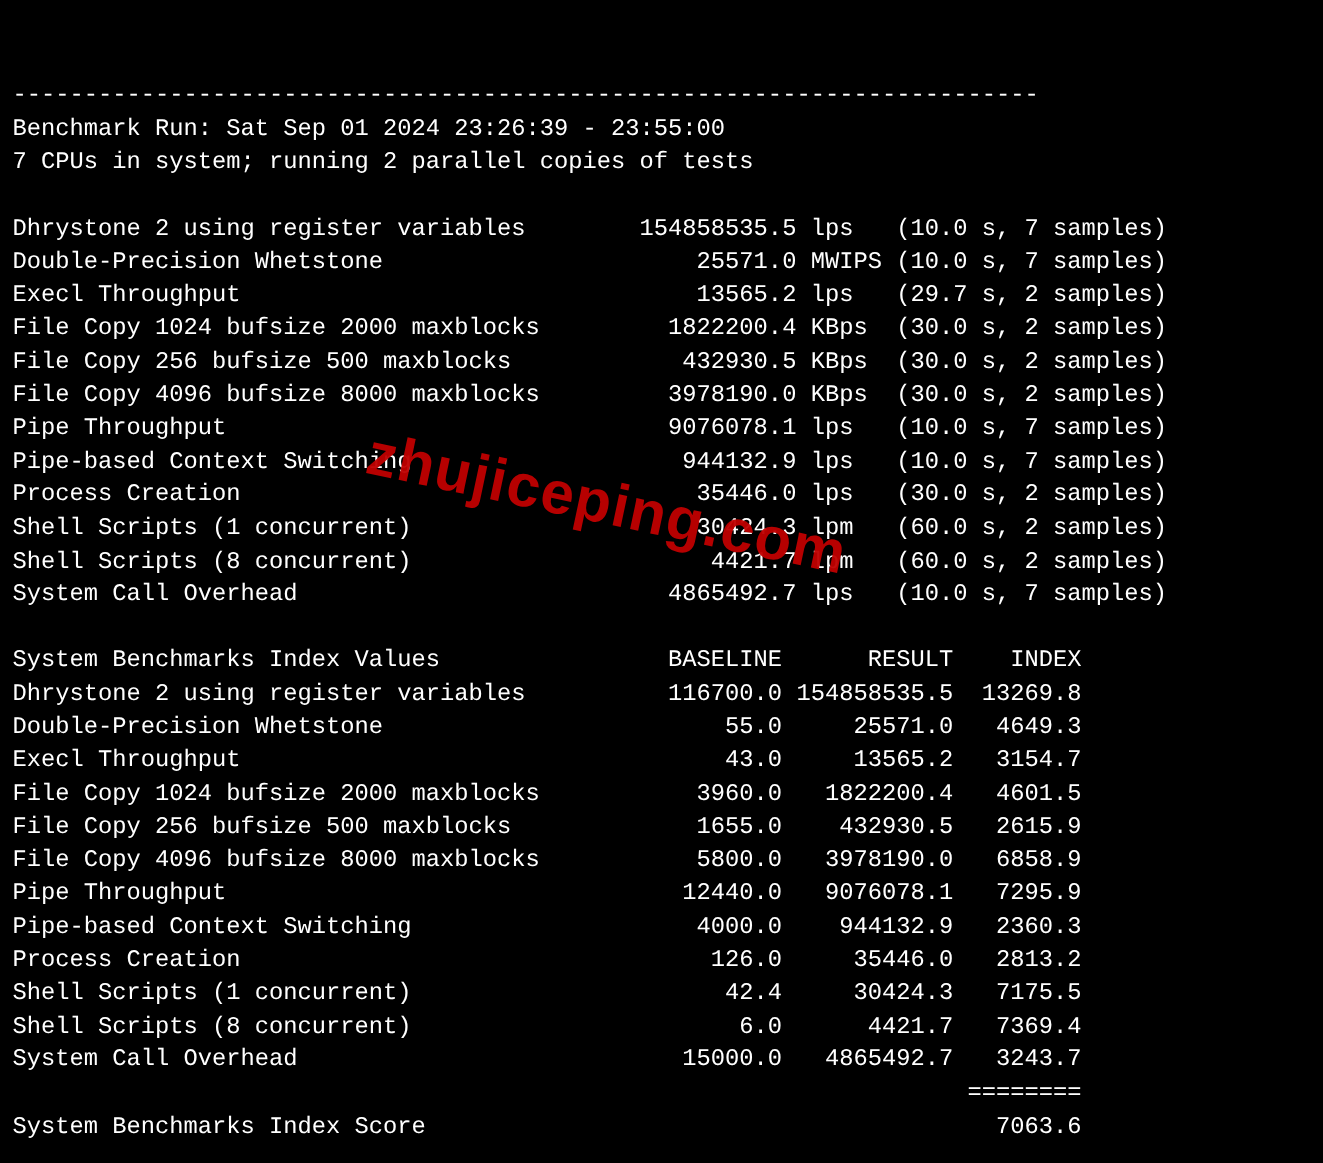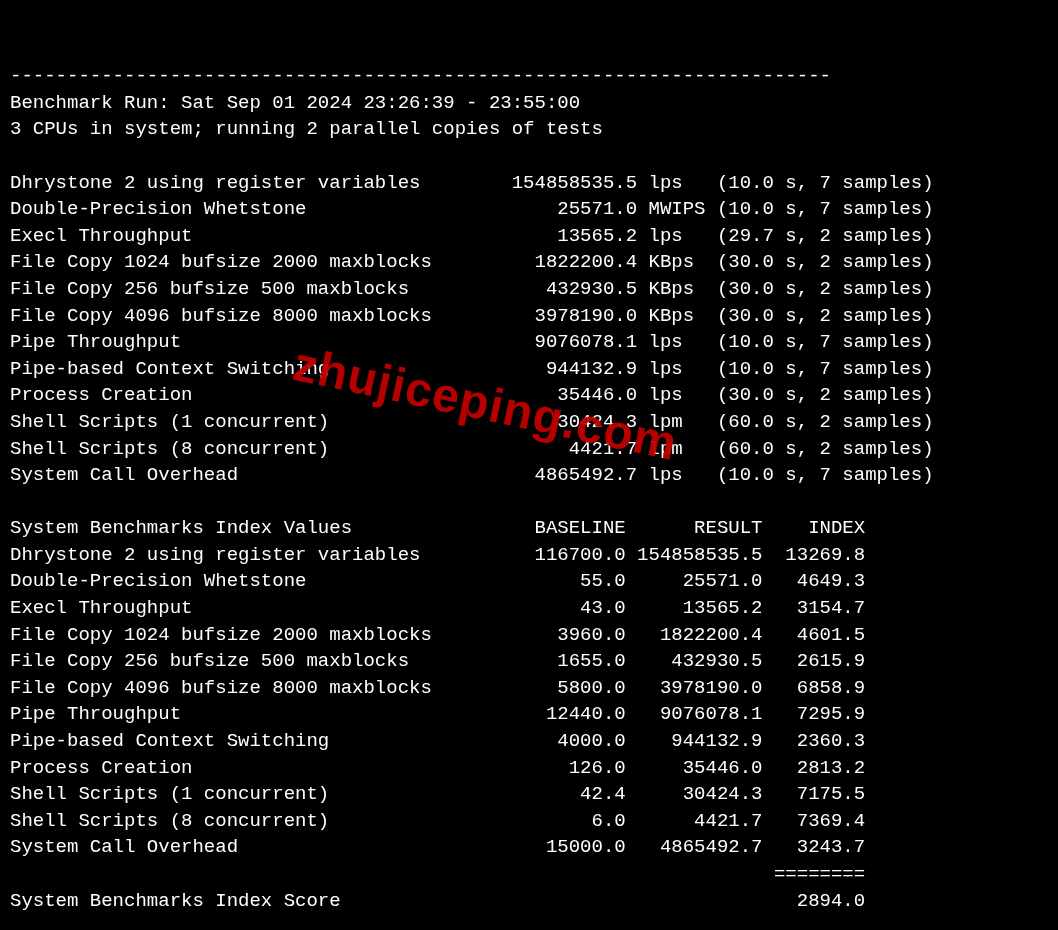--- a/index.html
+++ b/index.html
@@ -27,21 +27,21 @@
     pointer-events: none;
     opacity: 0.95;
     letter-spacing: 1px;
   }
 </style>
 </head>
 <body>
 
 <span>------------------------------------------------------------------------</span>
 <span>Benchmark Run: Sat Sep 01 2024 23:26:39 - 23:55:00</span>
-<span>3 CPUs in system; running 2 parallel copies of tests</span>
+<span>7 CPUs in system; running 2 parallel copies of tests</span>
 
 <div id="tests">Dhrystone 2 using register variables        154858535.5 lps   (10.0 s, 7 samples)
 Double-Precision Whetstone                      25571.0 MWIPS (10.0 s, 7 samples)
 Execl Throughput                                13565.2 lps   (29.7 s, 2 samples)
 File Copy 1024 bufsize 2000 maxblocks         1822200.4 KBps  (30.0 s, 2 samples)
 File Copy 256 bufsize 500 maxblocks            432930.5 KBps  (30.0 s, 2 samples)
 File Copy 4096 bufsize 8000 maxblocks         3978190.0 KBps  (30.0 s, 2 samples)
 Pipe Throughput                               9076078.1 lps   (10.0 s, 7 samples)
 Pipe-based Context Switching                   944132.9 lps   (10.0 s, 7 samples)
 Process Creation                                35446.0 lps   (30.0 s, 2 samples)
@@ -56,15 +56,15 @@
 File Copy 1024 bufsize 2000 maxblocks           3960.0   1822200.4   4601.5
 File Copy 256 bufsize 500 maxblocks             1655.0    432930.5   2615.9
 File Copy 4096 bufsize 8000 maxblocks           5800.0   3978190.0   6858.9
 Pipe Throughput                                12440.0   9076078.1   7295.9
 Pipe-based Context Switching                    4000.0    944132.9   2360.3
 Process Creation                                 126.0     35446.0   2813.2
 Shell Scripts (1 concurrent)                      42.4     30424.3   7175.5
 Shell Scripts (8 concurrent)                       6.0      4421.7   7369.4
 System Call Overhead                           15000.0   4865492.7   3243.7
 </div><span>                                                                   ========</span>
-<span id="score-line">System Benchmarks Index Score                                        2894.0</span>
+<span id="score-line">System Benchmarks Index Score                                        7063.6</span>
 <div class="watermark">zhujiceping.com</div>
 
 
 </body></html>

